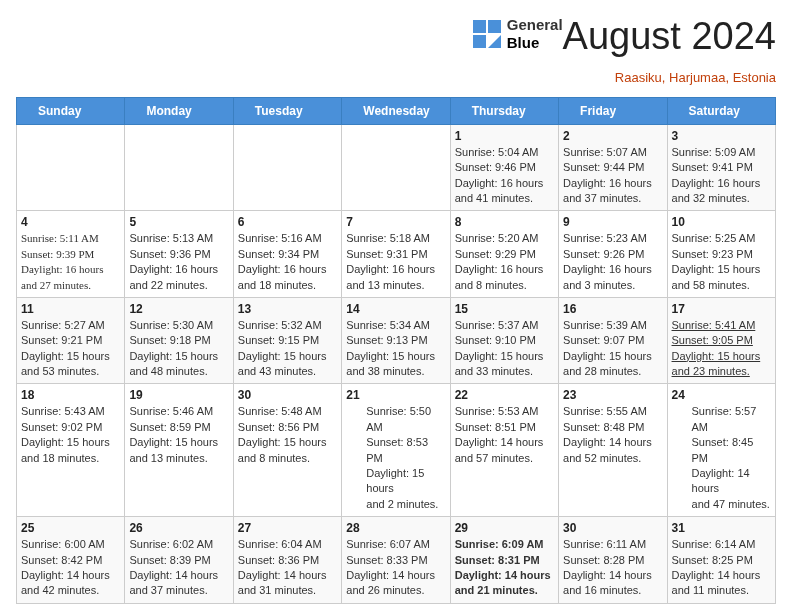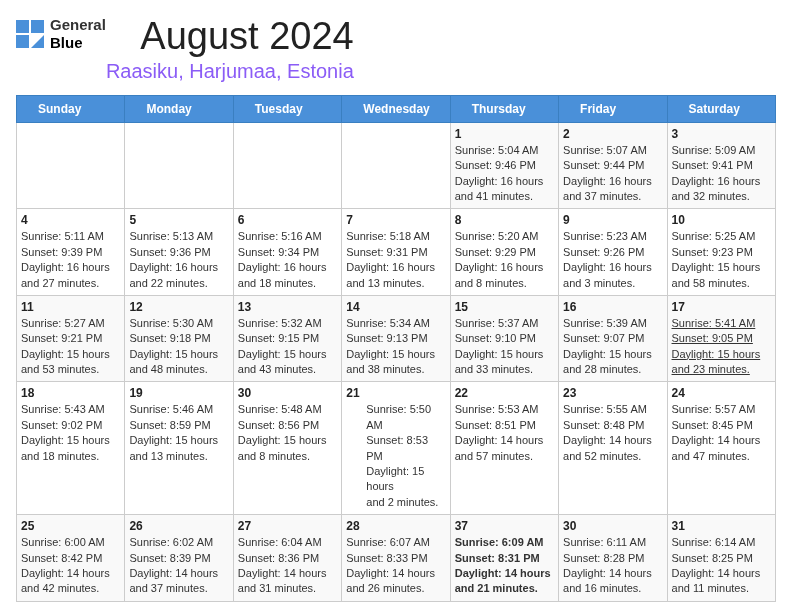--- a/index.html
+++ b/index.html
@@ -5,40 +5,40 @@
     * { margin: 0; padding: 0; box-sizing: border-box; }
     body {
       font-family: Arial, sans-serif;
       background: #fff;
       width: 792px;
       min-height: 612px;
       padding: 16px;
     }
     .header-area {
       display: flex;
-      justify-content: flex-start;
+      justify-content: flex-end;
       align-items: flex-start;
       margin-bottom: 12px;
     }
     .logo {
       display: flex;
       align-items: center;
       gap: 4px;
     }
     .logo-text-general { font-size: 15px; font-weight: bold; color: #333; }
     .logo-text-blue { font-size: 15px; font-weight: bold; color: #000000; }
     .logo-icon {
       width: 28px; height: 28px;
       position: relative;
       margin-right: 2px;
     }
     .logo-icon svg { width: 28px; height: 28px; }
     .title-area { text-align: right; }
     .month-title { font-size: 38px; font-weight: 300; color: #222; line-height: 1.1; }
-    .location-title { font-size: 20px; color: #8b5cf6; margin-top: 2px; }
+    .location-title { font-size: 13px; color: #c2410c; margin-top: 12px; }
 
     .calendar-table {
       width: 100%;
       border-collapse: collapse;
       table-layout: fixed;
     }
     .calendar-table thead tr th {
       background: #4a90d9;
       color: #fff;
       font-size: 12px;
@@ -139,21 +139,21 @@
           <span class="day-num">3</span>
           <div class="day-info" style="white-space: pre-line;">Sunrise: 5:09 AM
 Sunset: 9:41 PM
 Daylight: 16 hours
 and 32 minutes.</div>
         </td>
       </tr>
       <tr>
         <td>
           <span class="day-num">4</span>
-          <div class="day-info" style="white-space: pre-line;">Sunrise: 5:11 AM
+          <div class="day-info" style="white-space: pre-line; font-family: Liberation Serif, serif;">Sunrise: 5:11 AM
 Sunset: 9:39 PM
 Daylight: 16 hours
 and 27 minutes.</div>
         </td>
         <td>
           <span class="day-num">5</span>
           <div class="day-info" style="white-space: pre-line;">Sunrise: 5:13 AM
 Sunset: 9:36 PM
 Daylight: 16 hours
 and 22 minutes.</div>
@@ -283,21 +283,21 @@
         </td>
         <td>
           <span class="day-num">23</span>
           <div class="day-info" style="white-space: pre-line;">Sunrise: 5:55 AM
 Sunset: 8:48 PM
 Daylight: 14 hours
 and 52 minutes.</div>
         </td>
         <td>
           <span class="day-num">24</span>
-          <div class="day-info" style="white-space: pre-line;">Sunrise: 5:57 AM
+          <div class="day-info" style="white-space: pre-line; margin-left: 20px;">Sunrise: 5:57 AM
 Sunset: 8:45 PM
 Daylight: 14 hours
 and 47 minutes.</div>
         </td>
       </tr>
       <tr>
         <td>
           <span class="day-num">25</span>
           <div class="day-info" style="white-space: pre-line;">Sunrise: 6:00 AM
 Sunset: 8:42 PM
@@ -319,21 +319,21 @@
 and 31 minutes.</div>
         </td>
         <td>
           <span class="day-num">28</span>
           <div class="day-info" style="white-space: pre-line;">Sunrise: 6:07 AM
 Sunset: 8:33 PM
 Daylight: 14 hours
 and 26 minutes.</div>
         </td>
         <td>
-          <span class="day-num">37</span>
+          <span class="day-num">29</span>
           <div class="day-info" style="white-space: pre-line; font-weight: bold;">Sunrise: 6:09 AM
 Sunset: 8:31 PM
 Daylight: 14 hours
 and 21 minutes.</div>
         </td>
         <td>
           <span class="day-num">30</span>
           <div class="day-info" style="white-space: pre-line;">Sunrise: 6:11 AM
 Sunset: 8:28 PM
 Daylight: 14 hours

